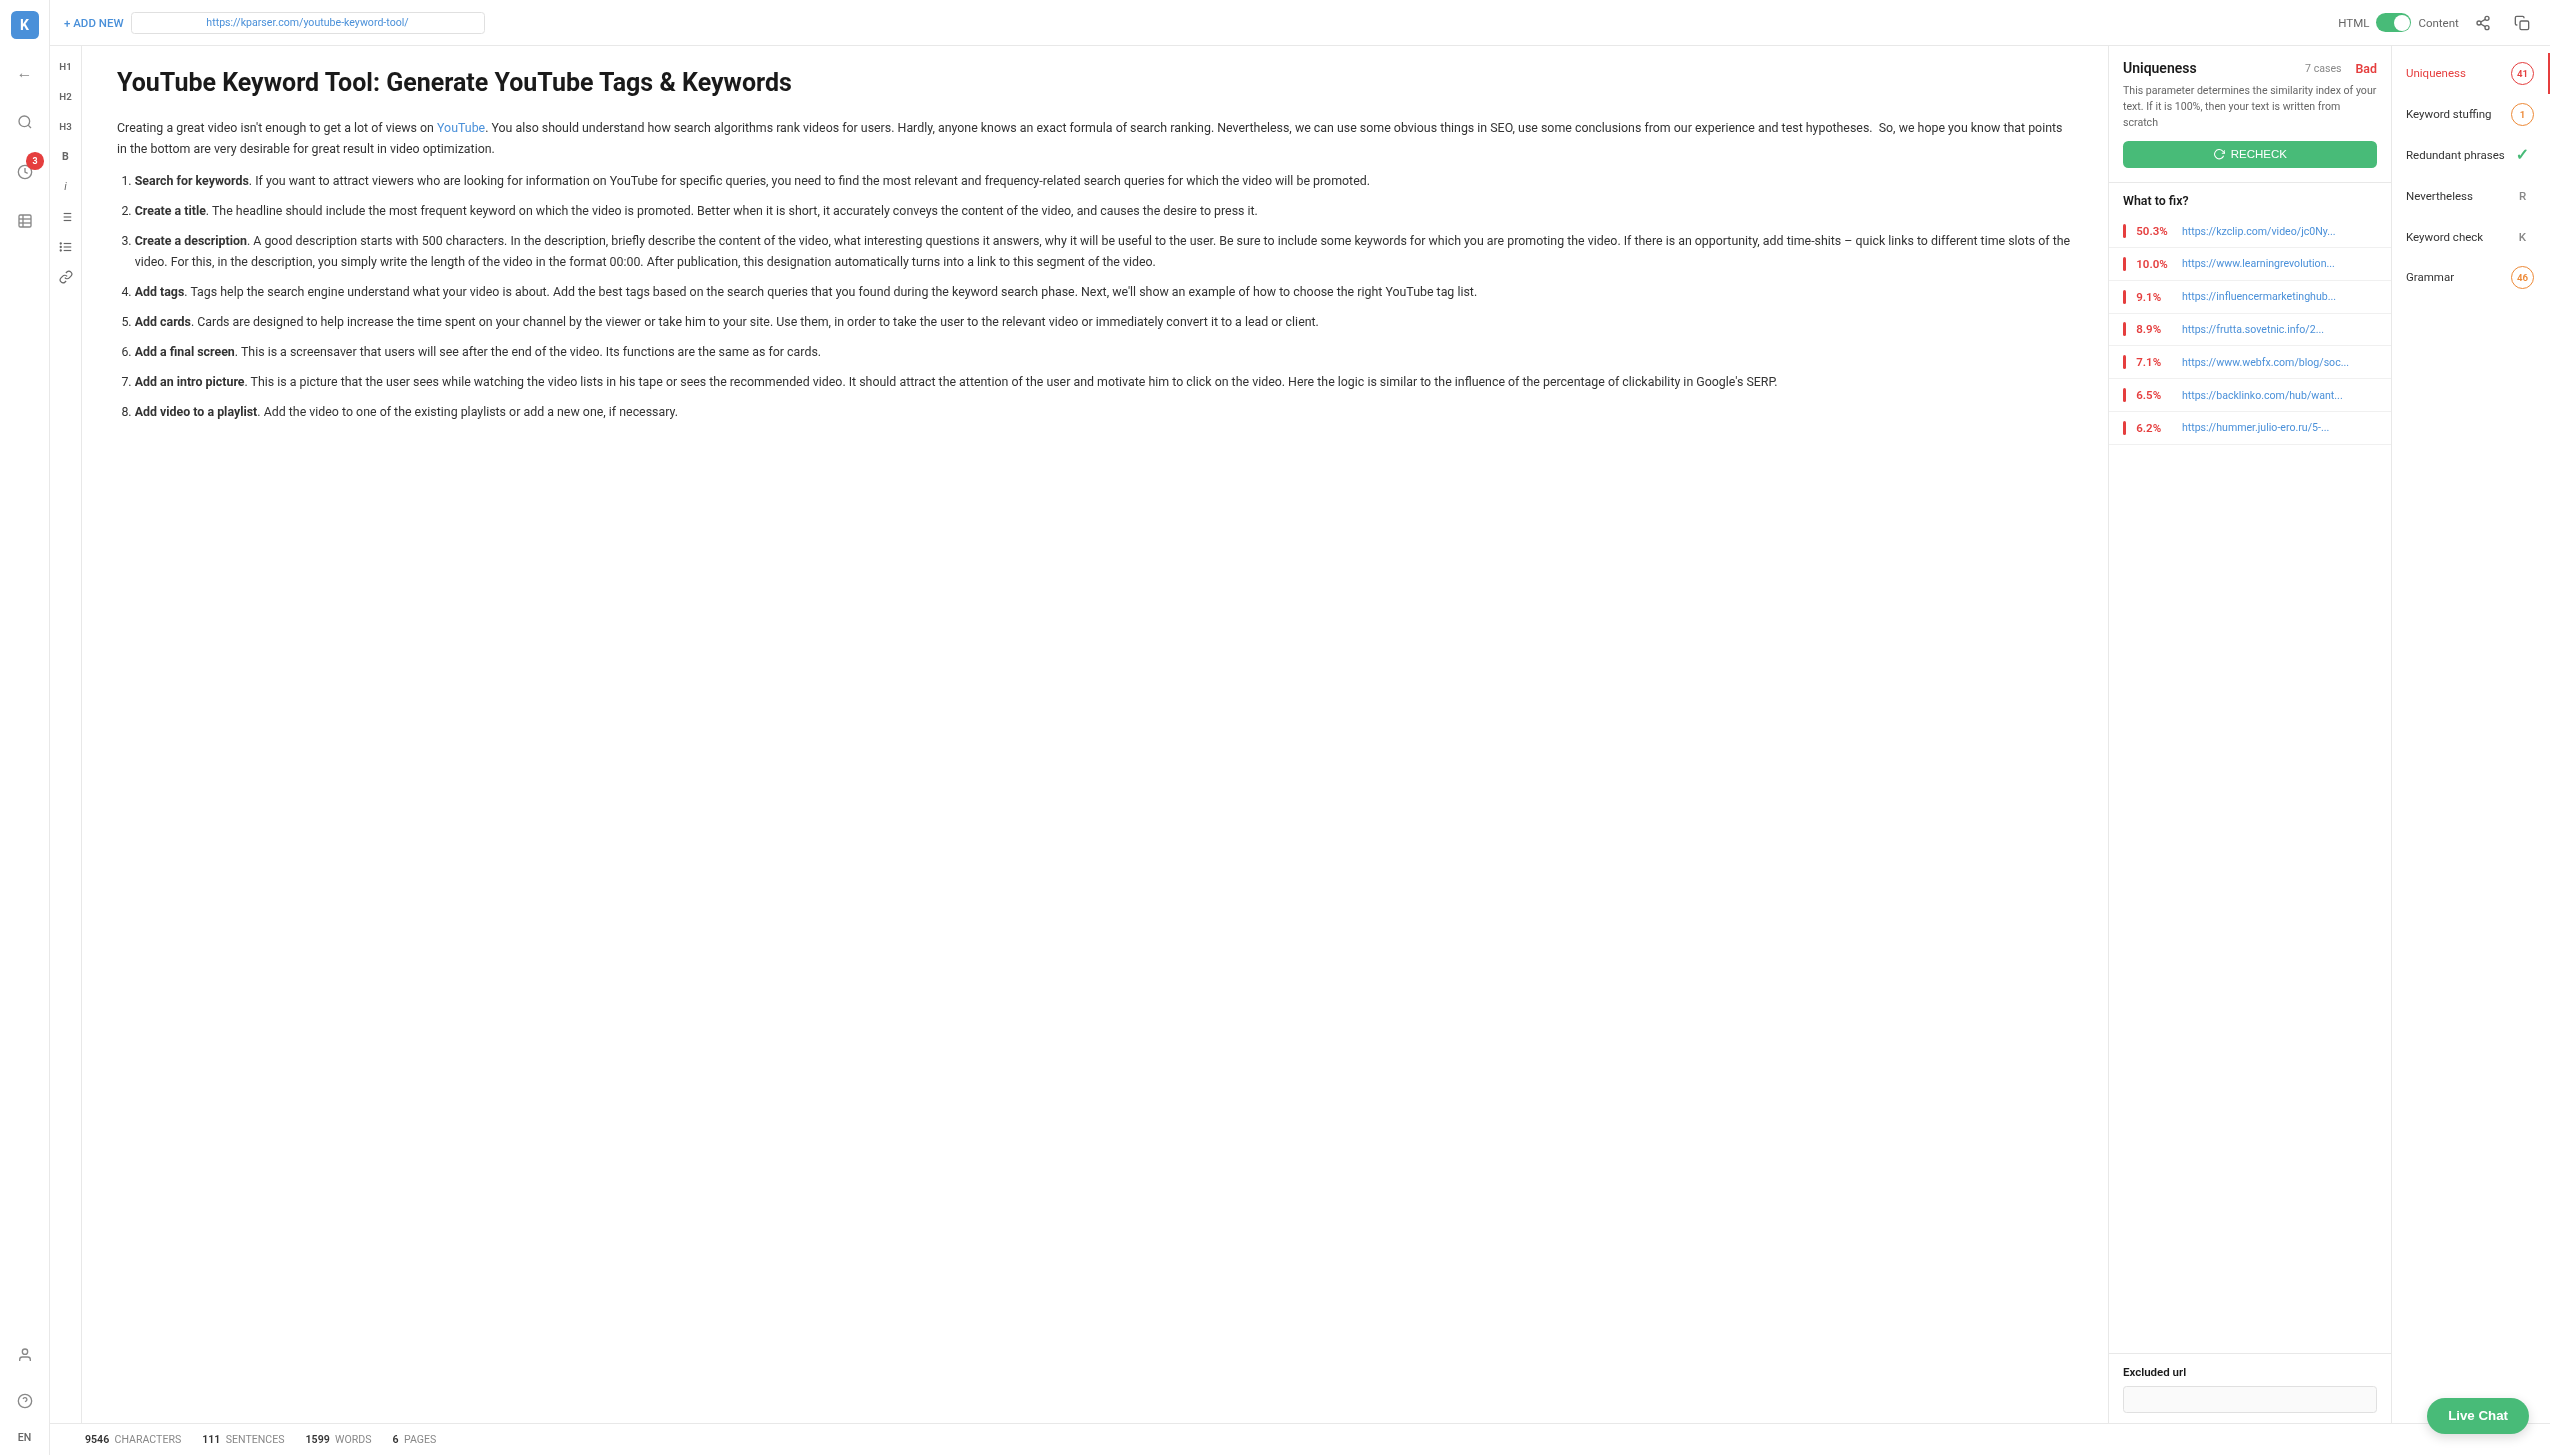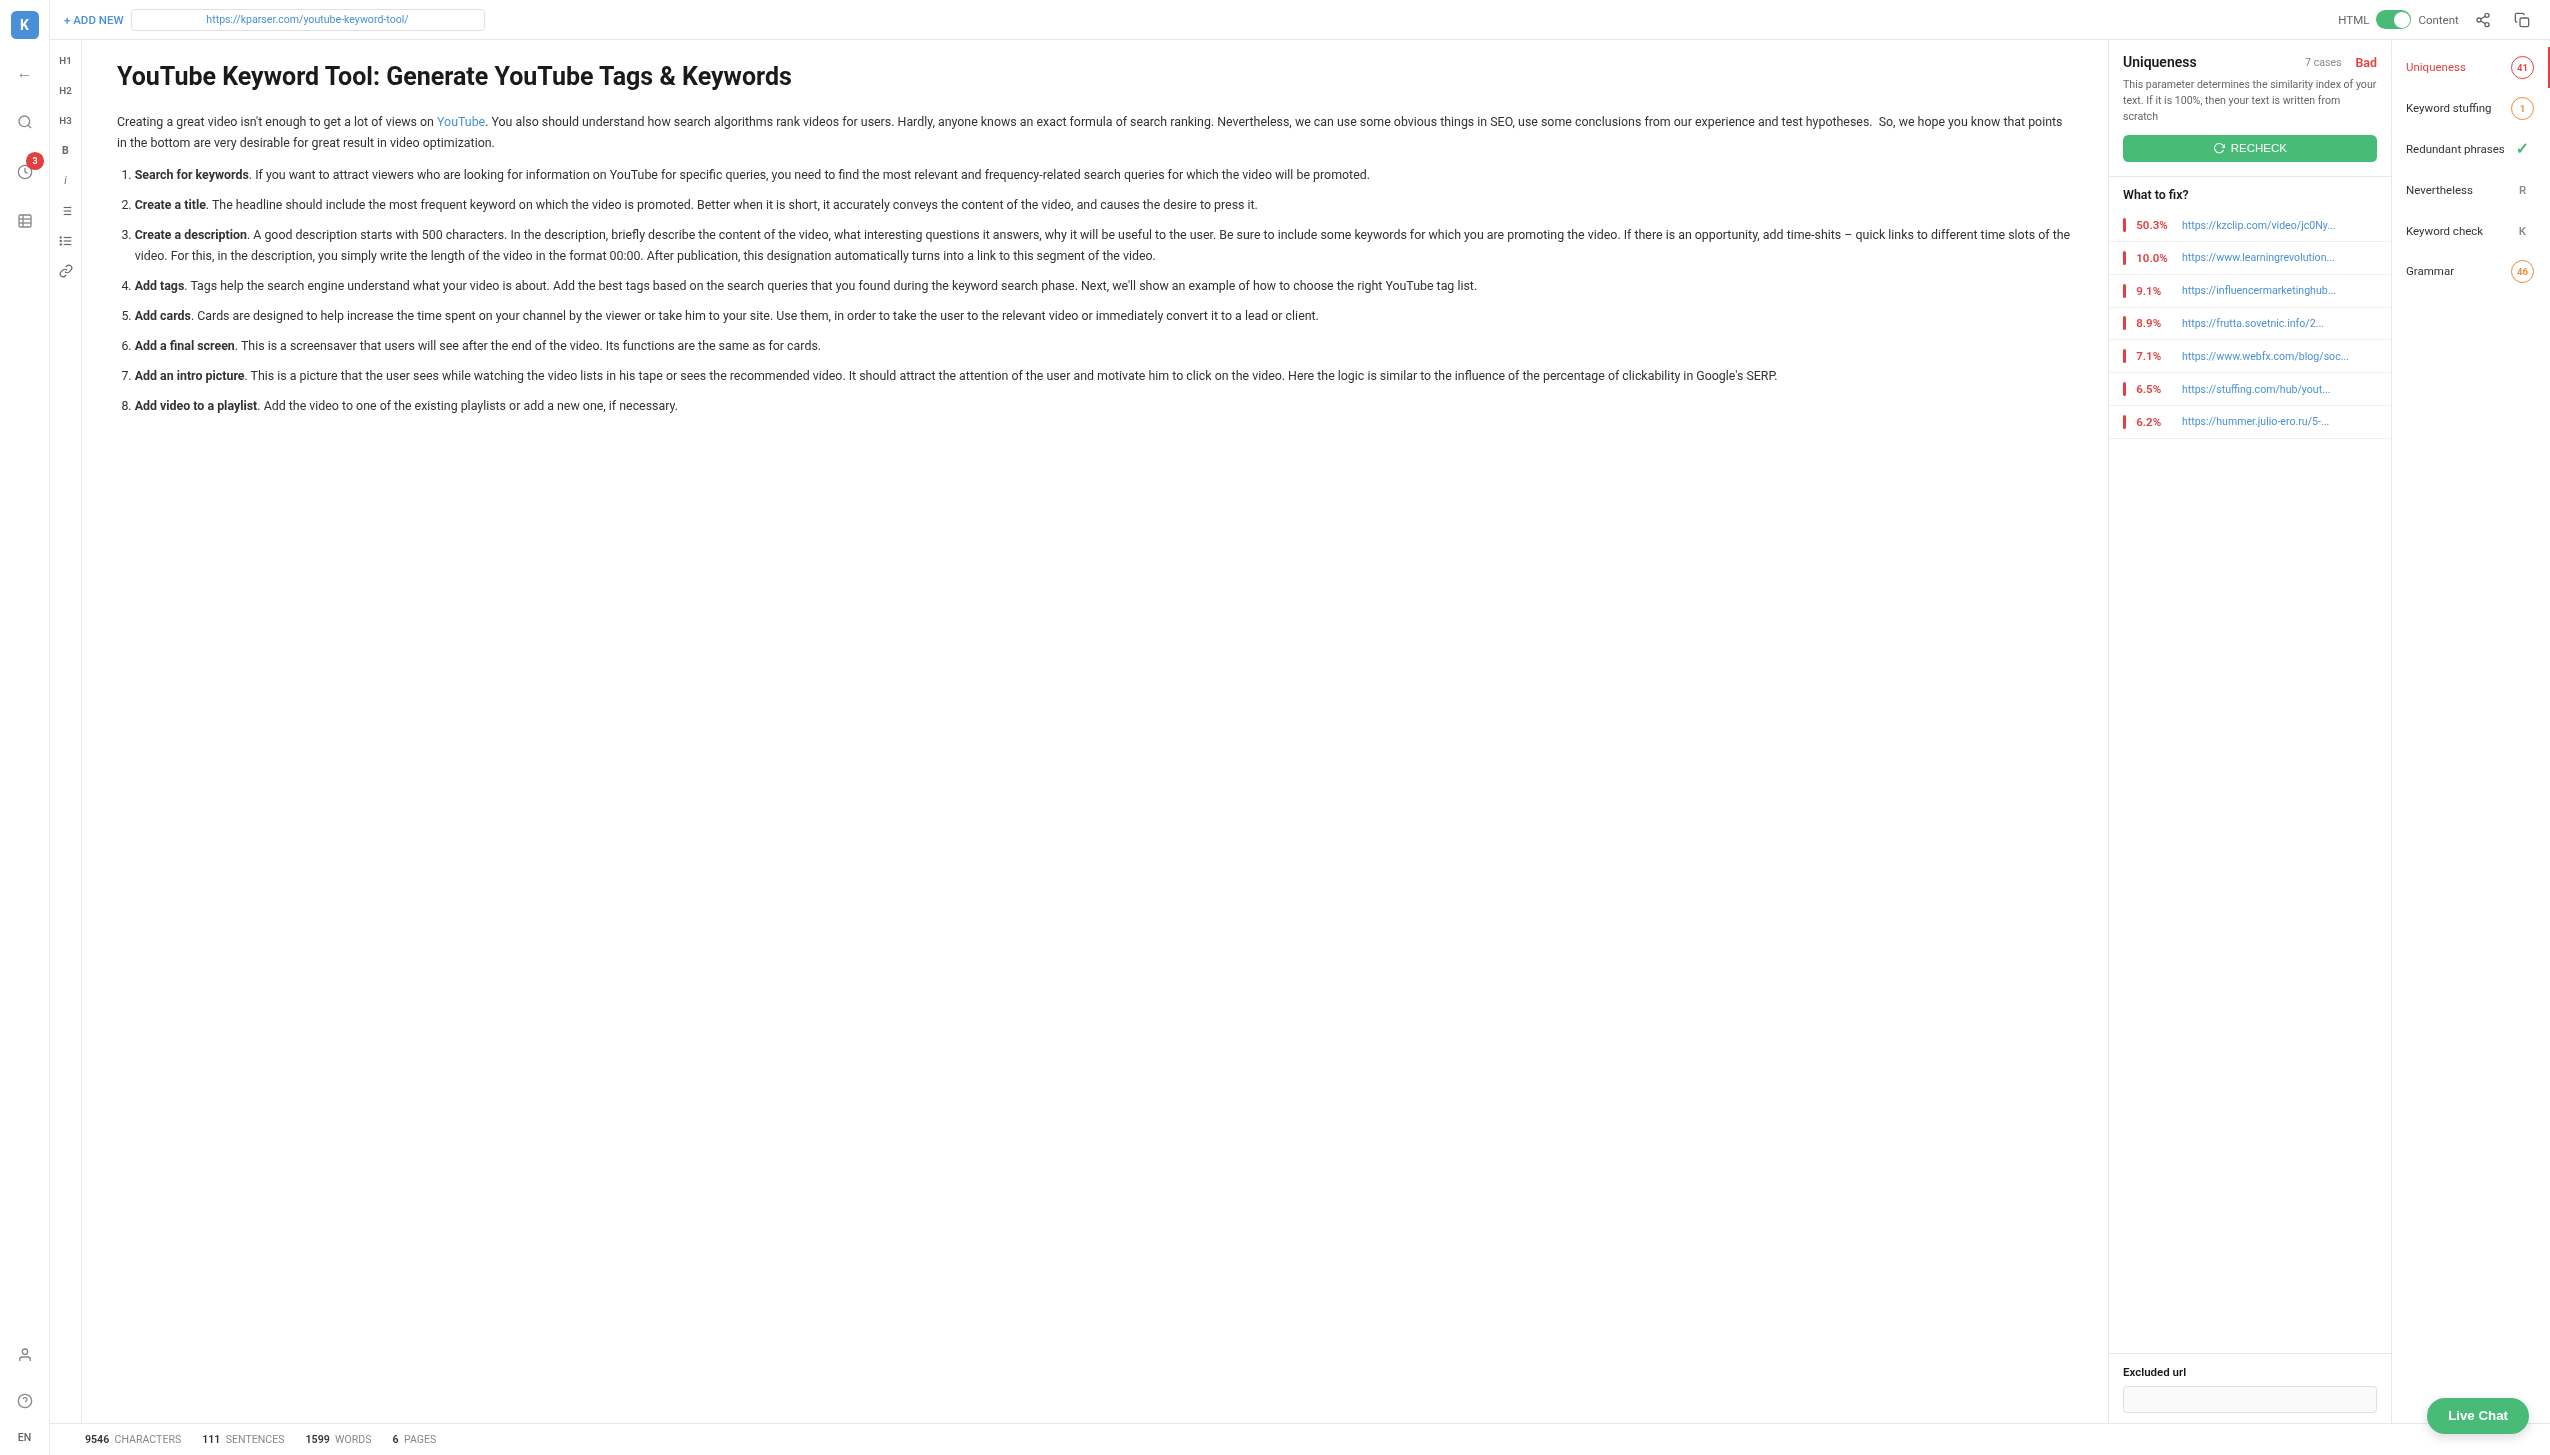--- a/index.html
+++ b/index.html
@@ -73,21 +73,21 @@
       overflow: hidden;
     }
 
     
     .toolbar {
       display: flex;
       align-items: center;
       padding: 13px 14px;
       border-bottom: 0.9px solid #e8e8e8;
       gap: 10.6px;
-      height: 40px;
+      height: 46px;
       flex-shrink: 0;
     }
     .toolbar-left {
       display: flex;
       align-items: center;
       gap: 7px;
       flex: 1;
     }
     .add-new-btn {
       color: #4a90d9;
@@ -560,21 +560,21 @@
       <span class="similarity-url">https://frutta.sovetnic.info/2...</span>
     </div>
           <div class="similarity-item">
       <div class="left-accent"></div>
       <span class="similarity-pct">7.1%</span>
       <span class="similarity-url">https://www.webfx.com/blog/soc...</span>
     </div>
           <div class="similarity-item">
       <div class="left-accent"></div>
       <span class="similarity-pct">6.5%</span>
-      <span class="similarity-url">https://stuffing.com/hub/yout...</span>
+      <span class="similarity-url">https://backlinko.com/hub/want...</span>
     </div>
           <div class="similarity-item">
       <div class="left-accent"></div>
       <span class="similarity-pct">6.2%</span>
       <span class="similarity-url">https://hummer.julio-ero.ru/5-...</span>
     </div>
         </div>
 
       <div class="excluded-url-section">
         <div class="excluded-url-title">Excluded url</div>

